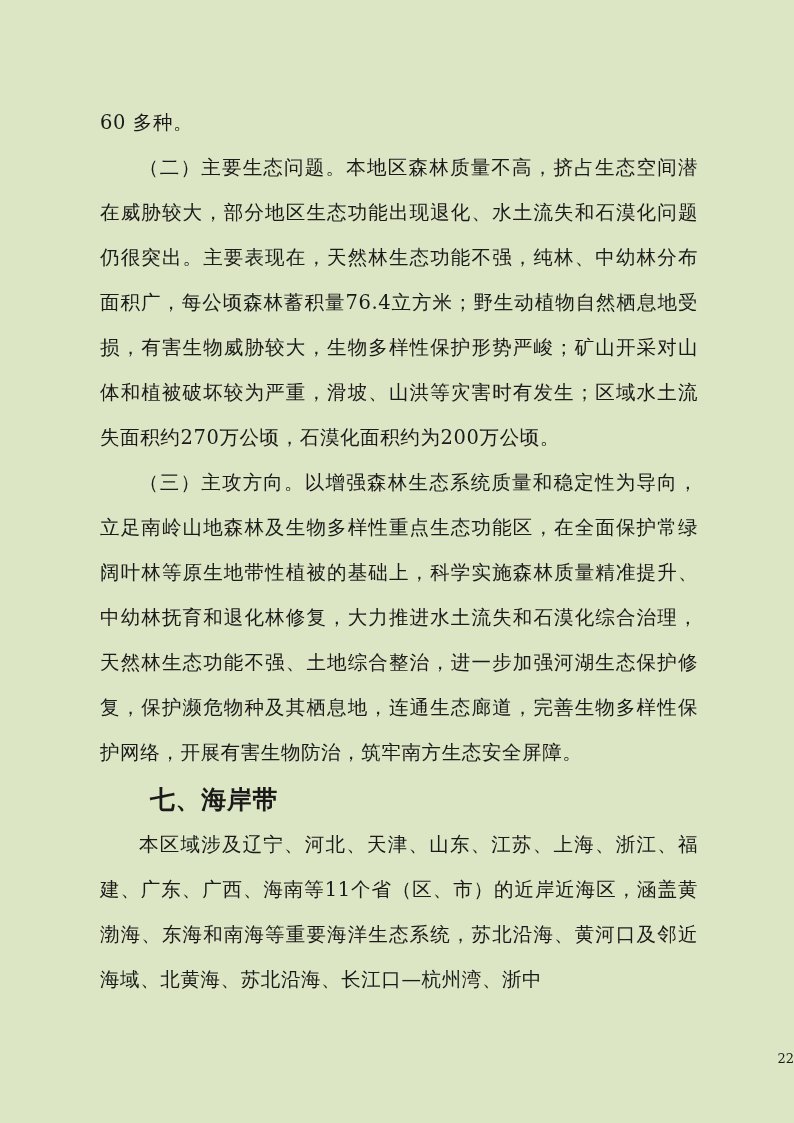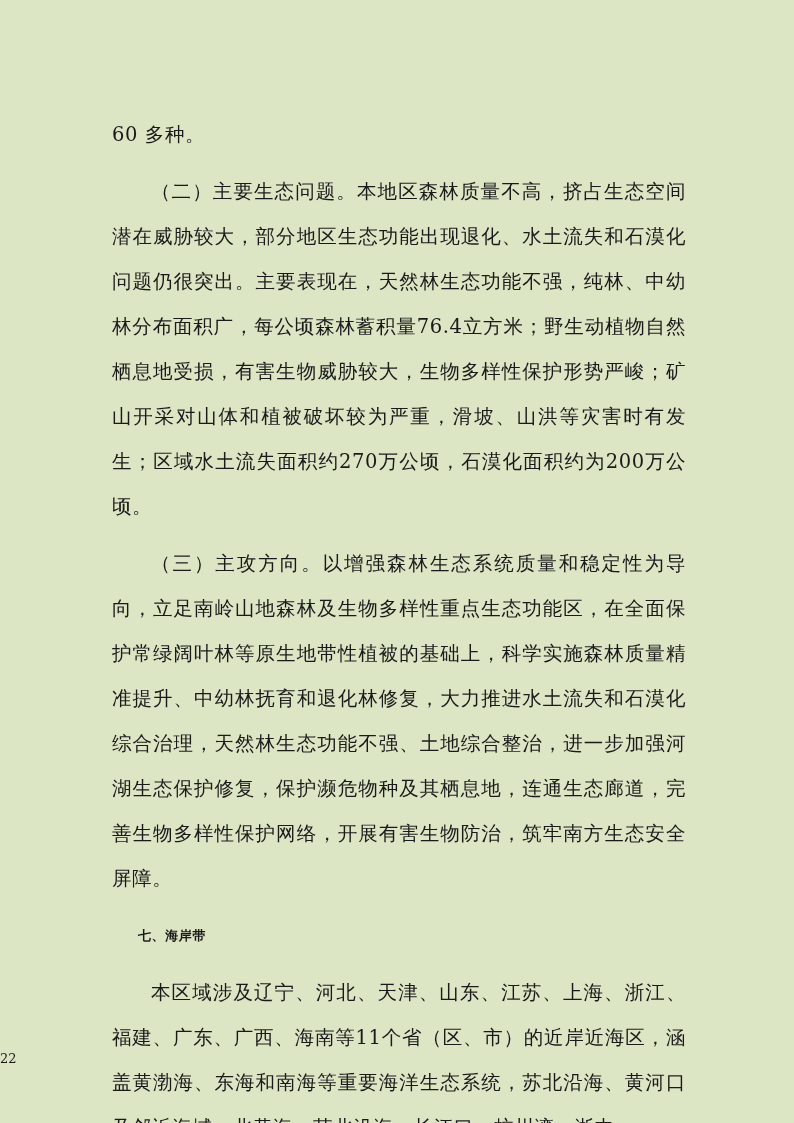--- a/index.html
+++ b/index.html
@@ -22,44 +22,45 @@
     padding: 100px 96px 60px 100px;
   }
   .doc-body {
     font-size: 19.5px;
     line-height: 45px;
     letter-spacing: 0.6px;
     text-align: justify;
     text-justify: inter-ideograph;
   }
   p {
-    margin: 12px;
+    margin: 0;
   }
   .para-indent {
     text-indent: 2em;
   }
   .para-flush {
     text-indent: 0;
   }
   .heading {
     text-indent: 2em;
     font-weight: bold;
-    font-size: 13px;
+    font-size: 25px;
     line-height: 45px;
     margin-top: 2px;
   }
   .page-number {
     position: absolute;
     left: 0;
     right: 0;
     bottom: 57px;
-    text-align: left;
+    text-align: right;
     font-size: 13px;
     font-family: "DejaVu Serif", "Liberation Serif", serif;
     color: #1a1a1a;
+    padding-left: 40px;
   }
 </style>
 </head>
 <body>
 
 <div class="page">
   <div class="doc-body">
     <p class="para-flush">60 多种。</p>
     <p class="para-indent">（二）主要生态问题。本地区森林质量不高，挤占生态空间潜在威胁较大，部分地区生态功能出现退化、水土流失和石漠化问题仍很突出。主要表现在，天然林生态功能不强，纯林、中幼林分布面积广，每公顷森林蓄积量76.4立方米；野生动植物自然栖息地受损，有害生物威胁较大，生物多样性保护形势严峻；矿山开采对山体和植被破坏较为严重，滑坡、山洪等灾害时有发生；区域水土流失面积约270万公顷，石漠化面积约为200万公顷。</p>
     <p class="para-indent">（三）主攻方向。以增强森林生态系统质量和稳定性为导向，立足南岭山地森林及生物多样性重点生态功能区，在全面保护常绿阔叶林等原生地带性植被的基础上，科学实施森林质量精准提升、中幼林抚育和退化林修复，大力推进水土流失和石漠化综合治理，天然林生态功能不强、土地综合整治，进一步加强河湖生态保护修复，保护濒危物种及其栖息地，连通生态廊道，完善生物多样性保护网络，开展有害生物防治，筑牢南方生态安全屏障。</p>

